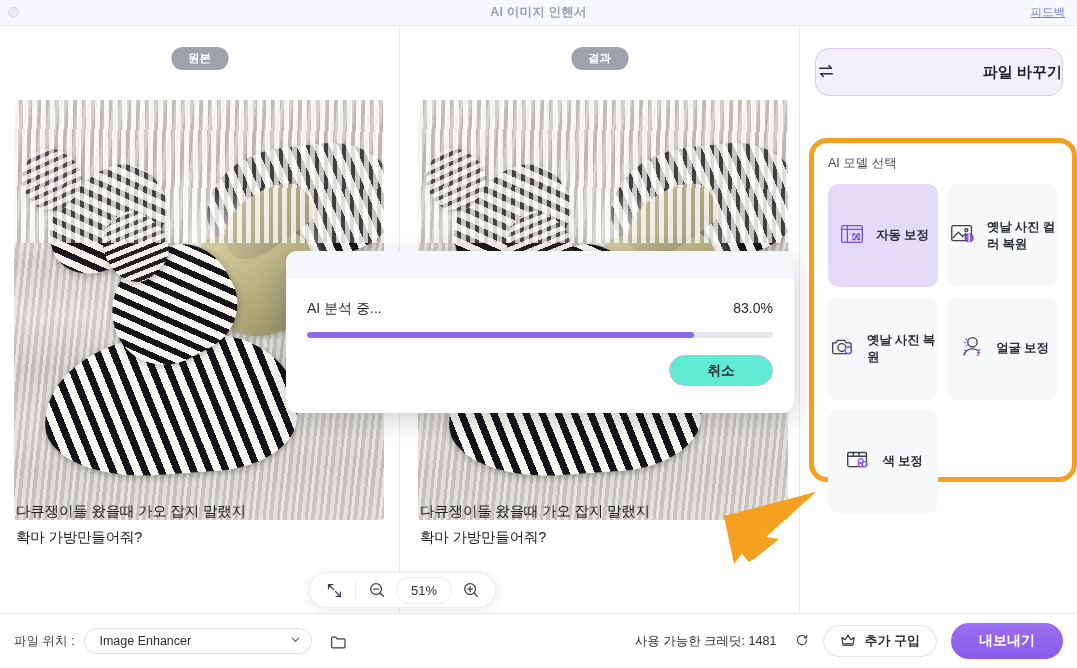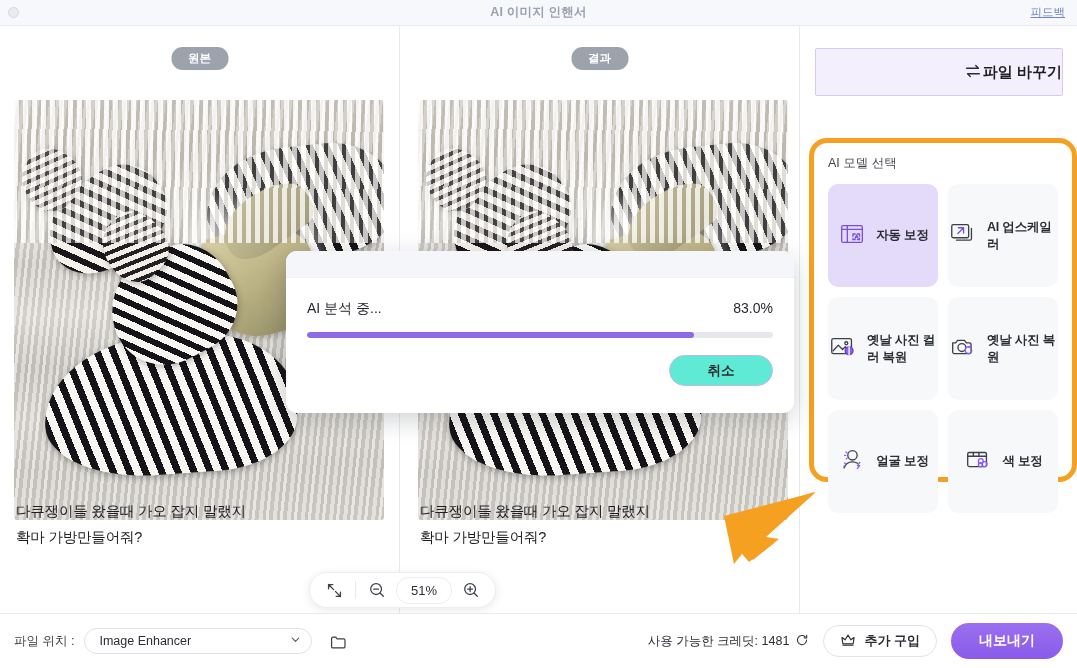--- a/index.html
+++ b/index.html
@@ -208,22 +208,22 @@
   .sidebar {
     position: absolute; top: 26px; left: 801px;
     width: 276px; height: 587px;
     background: #ffffff;
   }
   .swap-btn {
     position: absolute; top: 22px; left: 14px;
     width: 248px; height: 48px;
     background: #f4effc;
     border: 1px solid #d9c9f0;
-    border-radius: 2px;
-    display: flex; align-items: center; justify-content: flex-end;
+    border-radius: 14px;
+    display: flex; align-items: center; justify-content: space-between;
     gap: 0; cursor: pointer;
     font-size: 15px; font-weight: 700; color: #1d1d1f;
   }
 
   .model-panel {
     position: absolute; top: 112px; left: 8px;
     width: 268px; height: 344px;
     border: 5px solid #f5a020;
     border-radius: 18px;
     background: #ffffff;
@@ -284,21 +284,21 @@
     margin-left: 14px; width: 24px; height: 24px;
     display: flex; align-items: center; justify-content: center;
     cursor: pointer; color: #3a3d43;
   }
   .bb-right {
     margin-left: auto; display: flex; align-items: center;
     gap: 14px; margin-right: 14px;
   }
   .credits {
     font-size: 12.5px; color: #2a2d33;
-    display: flex; align-items: center; gap: 6px;
+    display: flex; align-items: center; gap: 19px;
   }
   .buy-btn {
     height: 32px; padding: 0 16px;
     border: 1px solid #e0e3e8; border-radius: 16px;
     background: #ffffff; cursor: pointer;
     display: flex; align-items: center; gap: 8px;
     font-size: 13px; font-weight: 600; color: #2a2d33;
   }
   .export-btn {
     height: 36px; width: 112px;
@@ -446,30 +446,20 @@
           <svg width="30" height="30" viewBox="0 0 32 32" fill="none" stroke="#7a4fd6" stroke-width="1.4" stroke-linecap="round" stroke-linejoin="round">
             <rect x="5" y="7" width="22" height="18" rx="1.6"></rect>
             <path d="M11 7v18M5 11h22"></path>
             <path d="M17 16h7M17 16v6M24 16v6M17 22h7" stroke-dasharray="2.4 2.4"></path>
             <path d="M19.3 20.6l1.6-3.6 1.6 3.6M19.9 19.4h2.1"></path>
           </svg>
         </span>
         <span class="mlabel">자동 보정</span>
       </div>
 
-      <div class="model-card">
-        <span>
-          <svg width="30" height="30" viewBox="0 0 32 32" fill="none" stroke="#3b3f46" stroke-width="1.4" stroke-linecap="round" stroke-linejoin="round">
-            <rect x="4" y="6" width="18" height="14" rx="1.6"></rect>
-            <path d="M25 10v11a1.6 1.6 0 0 1-1.6 1.6H9"></path>
-            <path d="M10.5 15.5l6-6M11 9.3h5.6v5.6" stroke="#7a4fd6"></path>
-          </svg>
-        </span>
-        <span class="mlabel">AI 업스케일러</span>
-      </div>
 
       <div class="model-card">
         <span>
           <svg width="30" height="30" viewBox="0 0 32 32" fill="none" stroke="#3b3f46" stroke-width="1.4" stroke-linecap="round" stroke-linejoin="round">
             <rect x="4" y="7" width="21" height="16" rx="1.8"></rect>
             <path d="M5.5 20l5.5-6 4.5 4.6 3-2.8 5 5.2"></path>
             <circle cx="19.5" cy="12" r="1.6"></circle>
             <circle cx="22.5" cy="20" r="4.2" fill="#8b5cf6" stroke="#6d3fc4"></circle>
             <path d="M22.5 15.8v8.4" stroke="#fff"></path>
           </svg>

